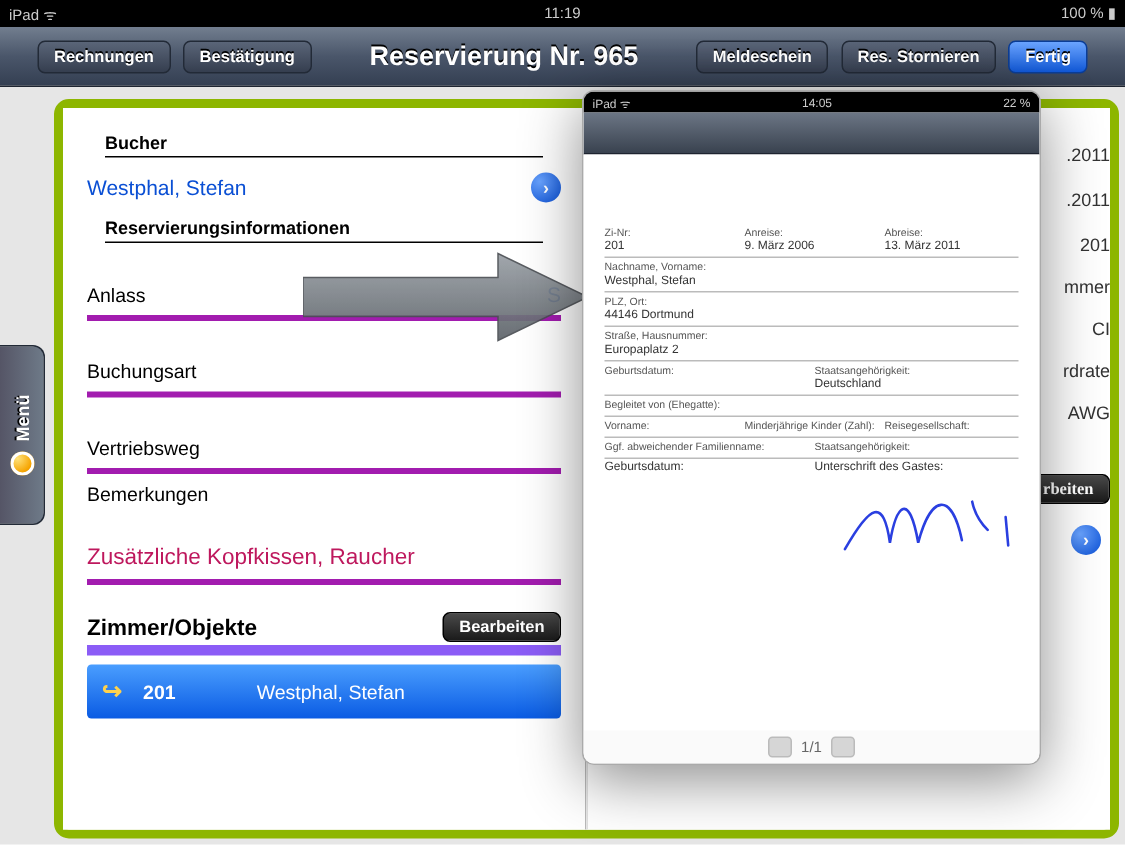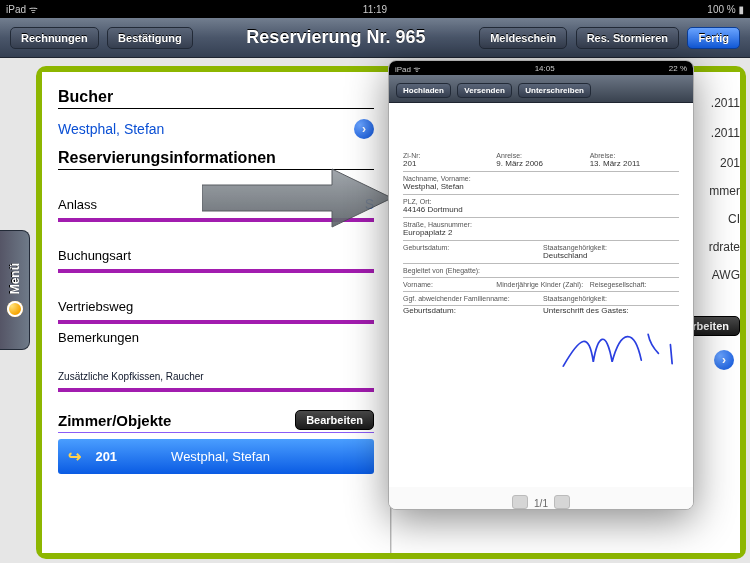--- a/index.html
+++ b/index.html
@@ -16,21 +16,21 @@
     background: #000; color: #ccc;
     display: flex; align-items: center; justify-content: space-between;
     font-size: 10px; padding: 0 6px;
   }
   .statusbar .center { position:absolute; left:50%; transform:translateX(-50%);}
   .toolbar {
     height: 40px; width: 100%;
     background: linear-gradient(#727e8f 0%, #4a566a 50%, #343f52 100%);
     border-bottom: 1px solid #1e2430;
     display: flex; align-items: center; justify-content: space-between;
-    padding: 0 8px;
+    padding: 0 23px;
     gap: 25px;
   }
   .tbtn {
     background: linear-gradient(#5a6578, #353e4f);
     border:1px solid #222a37; border-radius:5px;
     color:#fff; font-size:11px; font-weight:bold;
     padding: 4px 10px; margin: 0 2px; text-shadow:0 -1px 0 #000;
     cursor:pointer;
   }
   .tbtn.blue { background: linear-gradient(#6aa4ff,#1158d6); border-color:#0b3d96;}
@@ -63,21 +63,21 @@
   .book {
     position:absolute; left:0; top:0; width:100%; height:100%;
     display:flex; background: #fff;
   }
   .page-left, .page-right {
     flex:1; position:relative; padding:12px 16px;
     background: #fff;
   }
   .page-left { border-right:1px solid #b9b9b9; }
   .page-right { border-left:1px solid #e0e0e0; }
-  h3.sec { font-size:16px; font-weight:bold; margin:4px 0 4px; border-bottom:1px solid #000; padding-bottom:2px;}
+  h3.sec { font-size:12px; font-weight:bold; margin:4px 12px 4px; border-bottom:1px solid #000; padding-bottom:2px;}
   .link { color:#0a4fd4; font-size:14px; }
   .row { font-size:13px; padding:6px 0; display:flex; justify-content:space-between; align-items:center;}
   .row.border { border-bottom:4px solid #a21caf;margin-top:20px; }
   .small-chev {
     width:20px; height:20px; border-radius:50%;
     background: radial-gradient(circle at 30% 30%, #6aa4ff, #0a4fd4);
     display:inline-flex; align-items:center; justify-content:center;
     color:#fff; font-size:12px; font-weight:bold;
   }
   .bearbeiten {
@@ -90,21 +90,21 @@
     background: linear-gradient(#4a9eff,#0a5be3);
     color:#fff; font-size:13px; font-weight:bold;
     padding:8px 10px; border-radius:3px;
     display:flex; align-items:center; gap:14px;
   }
   .room-row .icon-arrow {
     color:#ffd24d; font-size:16px;
   }
   
   .rp-item { position:absolute; right:0; font-size:12px; color:#333; }
-  .rp-btn { position:absolute; }
+  .rp-btn { position:absolute;font-family:Liberation Serif, serif; }
   .rp-chev { position:absolute; }
   
   .overlay {
     position:absolute; left:388px; top:60px; width:306px; height:450px;
     background:#fff; border:1px solid #aaa; border-radius:8px;
     box-shadow:0 10px 40px rgba(0,0,0,.45);
     overflow:hidden;
   }
   .ov-status {
     height:14px; background:#000; color:#ccc; font-size:8px;
@@ -135,21 +135,21 @@
   .ov-body .block { border-bottom:1px solid #bbb; padding:3px 0;}
   .ov-body .block .lbl { font-size:7px; color:#555;}
   .ov-body .grid3 { display:grid; grid-template-columns:1fr 1fr 1fr; gap:4px;}
   .ov-body .grid2 { display:grid; grid-template-columns:1fr 1fr; gap:4px;}
   .sig {
     margin-top:4px; height:60px;
     display:flex; justify-content:flex-end; align-items:flex-end;
   }
   .sig svg { width:120px; height:60px; }
   .ov-pager {
-    height:22px; display:flex; align-items:flex-end; justify-content:center; gap:6px;
+    height:22px; display:flex; align-items:center; justify-content:center; gap:6px;
     font-size:10px; color:#666; background:#fafafa;
   }
   .pager-btn {
     width:16px; height:14px; background:#d6d6d6; border:1px solid #bbb; border-radius:3px; cursor:pointer;
   }
   
   .big-arrow {
     position:absolute; left:202px; top:163px; width:190px; height:70px;
     pointer-events:none;
   }
@@ -200,24 +200,24 @@
         <span></span>
       </div>
       <div class="row border">
         <span>Vertriebsweg</span>
         <span></span>
       </div>
       <div class="row">
         <span>Bemerkungen</span>
       </div>
       <div class="row border" style="padding-top:0">
-        <span style="color:#0f172a;font-size:10px;">Zusätzliche Kopfkissen, Raucher</span>
+        <span style="color:#be185d;font-size:15px;">Zusätzliche Kopfkissen, Raucher</span>
       </div>
       <div style="height:18px"></div>
-      <div style="display:flex;justify-content:space-between;align-items:center;border-bottom:1px solid #8b5cf6;padding-bottom:2px;">
+      <div style="display:flex;justify-content:space-between;align-items:center;border-bottom:7px solid #8b5cf6;padding-bottom:2px;">
         <h3 style="font-size:15px;font-weight:bold;">Zimmer/Objekte</h3>
         <button class="bearbeiten">Bearbeiten</button>
       </div>
       <div class="room-row">
         <span class="icon-arrow">↪</span>
         <span>201</span>
         <span style="margin-left:40px;font-weight:normal;">Westphal, Stefan</span>
       </div>
     </div>
 
@@ -245,25 +245,20 @@
   <polygon points="0,22 130,22 130,6 190,35 130,64 130,48 0,48" fill="url(#ag)" stroke="#4b4f54" stroke-width="1" opacity="0.92"></polygon>
 </svg>
 
 <div class="overlay">
   <div class="ov-status">
     <span><span>iPad</span> ᯤ</span>
     <span>14:05</span>
     <span>22 %</span>
   </div>
   <div class="ov-toolbar">
-    <div>
-      <button class="ov-btn">Hochladen</button>
-      <button class="ov-btn">Versenden</button>
-      <button class="ov-btn">Unterschreiben</button>
-    </div>
   </div>
   <div class="ov-body">
     <div style="height:32px"></div>
     <div class="block grid3">
       <div>
           <div class="lbl">Zi-Nr:</div>
           <div>201</div>
         </div>
       <div>
           <div class="lbl">Anreise:</div>

